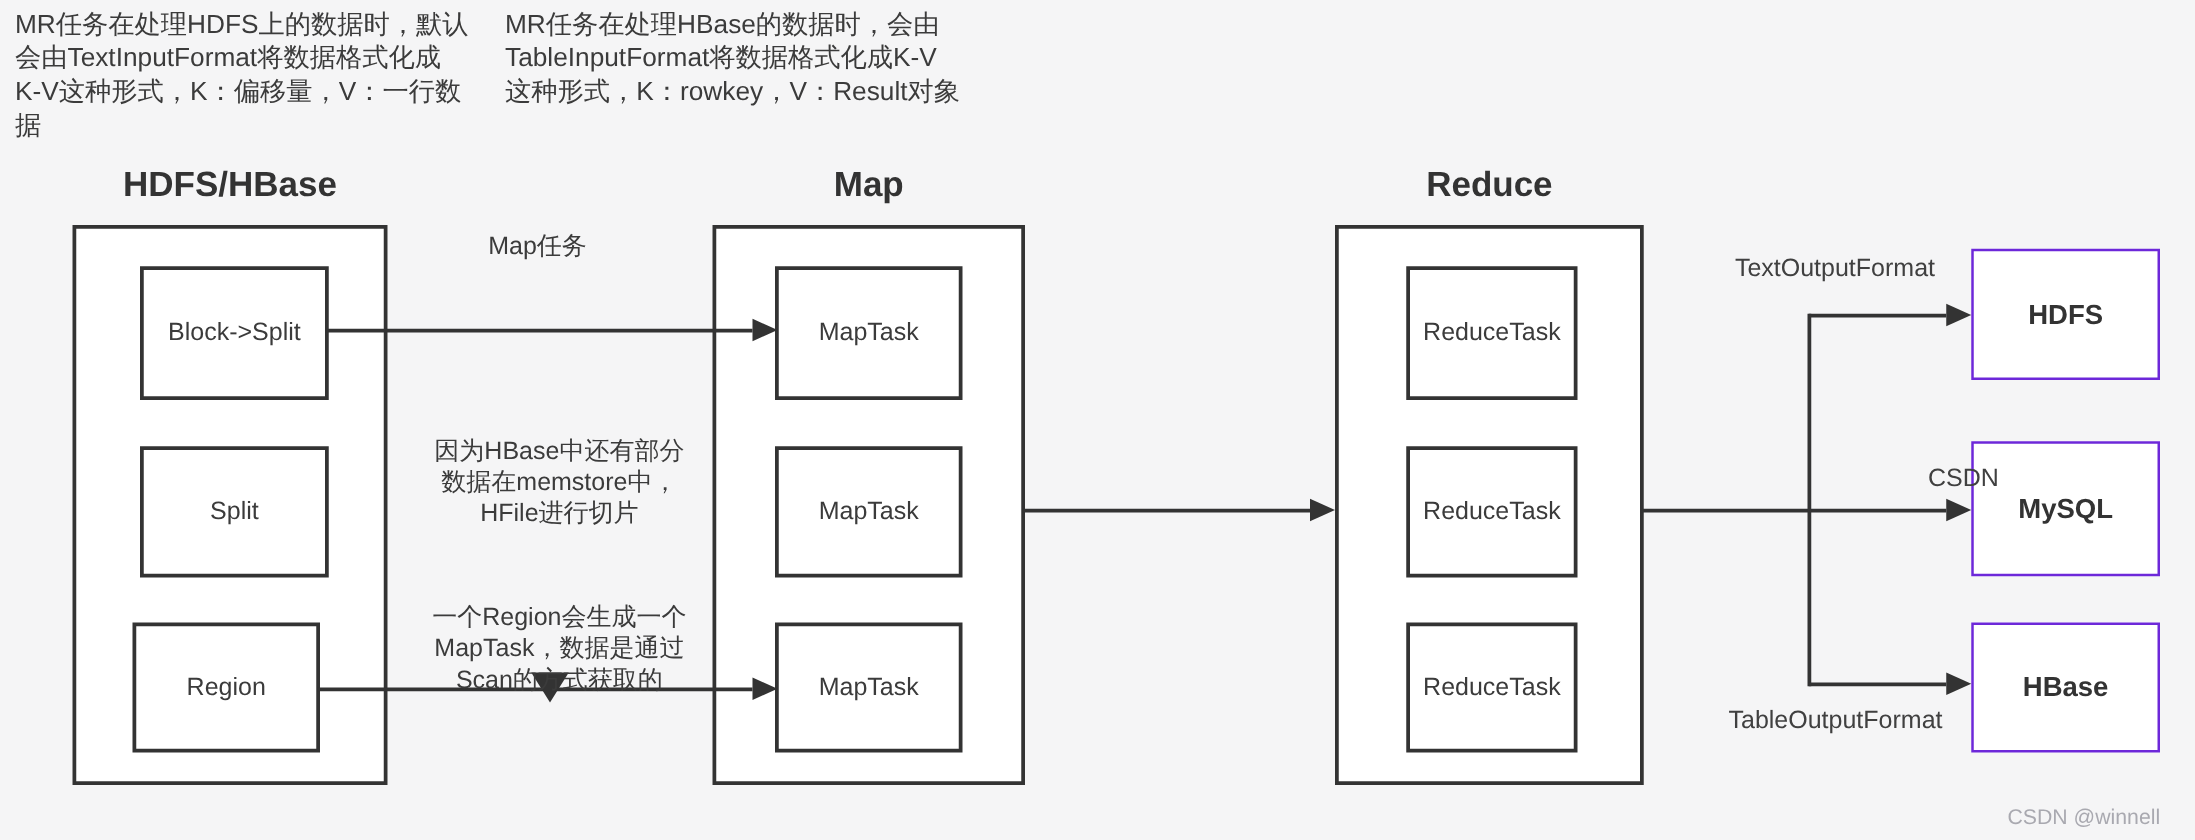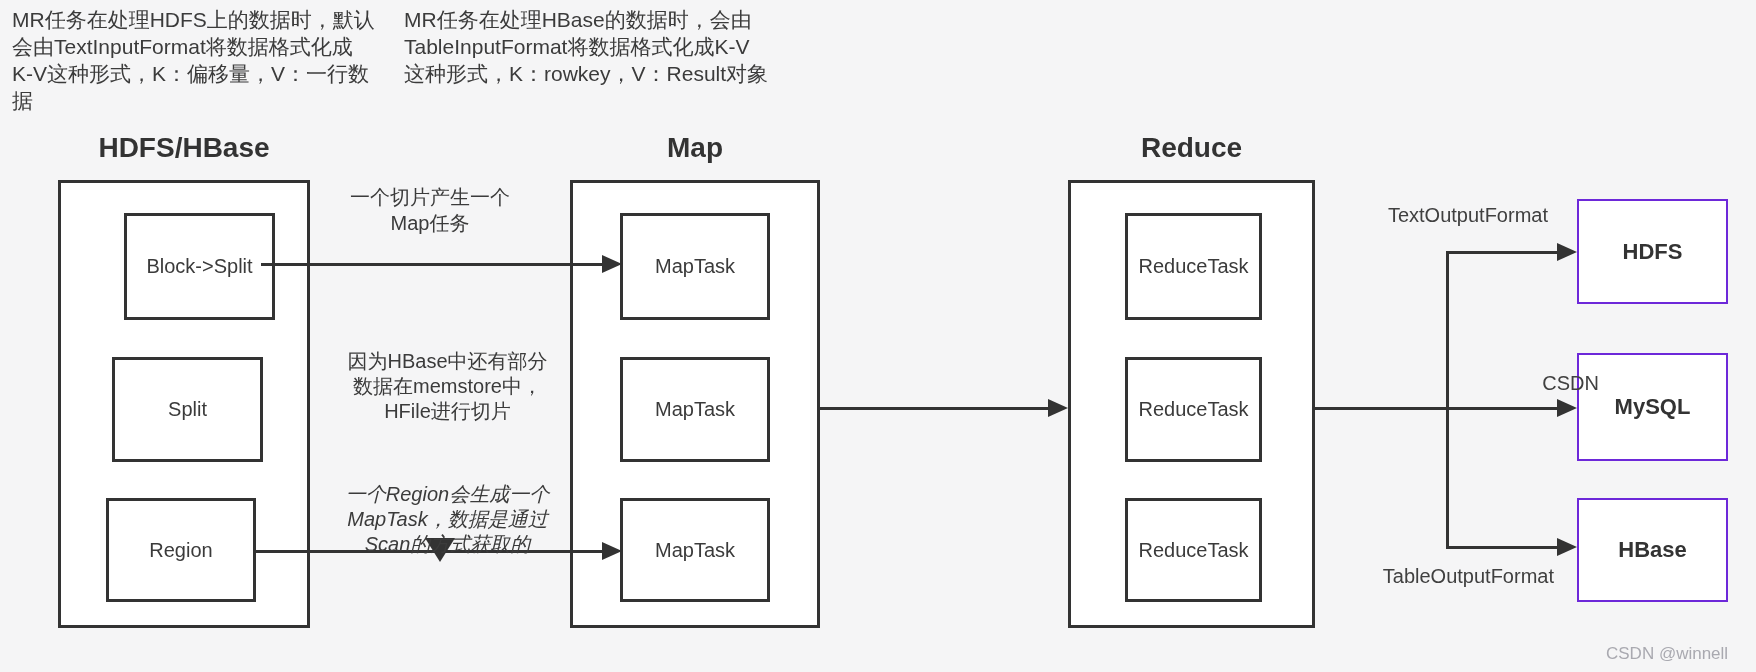--- a/index.html
+++ b/index.html
@@ -92,21 +92,21 @@
   </div>
 
   <div class="stage-title" style="left:58px;top:132px;width:252px;">HDFS/HBase</div>
   <div class="stage-title" style="left:570px;top:132px;width:250px;">Map</div>
   <div class="stage-title" style="left:1068px;top:132px;width:247px;">Reduce</div>
 
   <div class="container-box" style="left:58px;top:180px;width:252px;height:448px;"></div>
   <div class="container-box" style="left:570px;top:180px;width:250px;height:448px;"></div>
   <div class="container-box" style="left:1068px;top:180px;width:247px;height:448px;"></div>
 
-  <div class="task-box" style="left:112px;top:213px;width:151px;height:107px;margin-left:12px;">
+  <div class="task-box" style="left:112px;top:213px;width:151px;height:107px;">
     <span>Block-&gt;Split</span>
   </div>
   <div class="task-box" style="left:112px;top:357px;width:151px;height:105px;">
     <span>Split</span>
   </div>
   <div class="task-box" style="left:106px;top:498px;width:150px;height:104px;">
     <span>Region</span>
   </div>
 
   <div class="task-box" style="left:620px;top:213px;width:150px;height:107px;">
@@ -151,31 +151,30 @@
 
   <div class="hline" style="left:1313px;top:407px;width:244px;"></div>
   <div class="arrowhead-right" style="left:1557px;top:399px;"></div>
   <div class="vline" style="left:1446px;top:251px;height:298px;"></div>
   <div class="hline" style="left:1447px;top:251px;width:110px;"></div>
   <div class="arrowhead-right" style="left:1557px;top:243px;"></div>
   <div class="hline" style="left:1447px;top:546px;width:110px;"></div>
   <div class="arrowhead-right" style="left:1557px;top:538px;"></div>
 
   <div class="edge-label" style="left:330px;top:184px;width:200px;line-height:26px;">
-    <div>一个切片产生一个</div>
     <div>Map任务</div>
   </div>
 
   <div class="edge-label" style="left:330px;top:349px;width:235px;">
     <div>因为HBase中还有部分</div>
     <div>数据在memstore中，</div>
     <div>HFile进行切片</div>
   </div>
 
-  <div class="edge-label" style="left:330px;top:482px;width:235px;font-style:italic;">
+  <div class="edge-label" style="left:330px;top:482px;width:235px;">
     <div>一个Region会生成一个</div>
     <div>MapTask，数据是通过</div>
     <div>Scan的方式获取的</div>
   </div>
 
 
   <div class="small-label" style="left:1348px;top:204px;width:200px;">TextOutputFormat</div>
   <div class="small-label" style="left:1399px;top:372px;width:200px;">CSDN</div>
   <div class="small-label" style="left:1354px;top:565px;width:200px;">TableOutputFormat</div>
 

